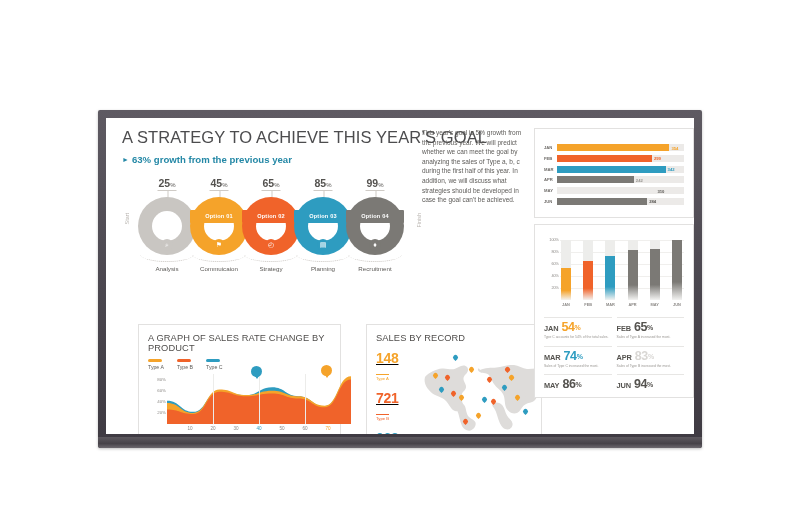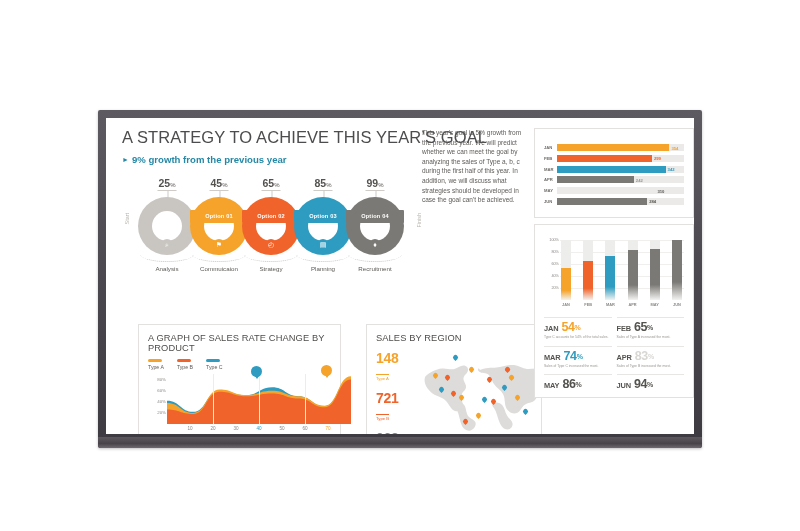--- a/index.html
+++ b/index.html
@@ -89,21 +89,21 @@
   .plot{position:absolute;left:19px;top:0;width:184px;height:50px;}
   .vgrid{position:absolute;top:0;bottom:0;width:1px;background:#ececea;}
   .xax{position:absolute;left:19px;top:52px;width:184px;height:8px;}
   .xt{position:absolute;font-size:4.6px;color:#8b8885;transform:translateX(-50%);}
   .pin{position:absolute;width:11px;height:11px;border-radius:50% 50% 50% 50%;
        font-size:4.2px;color:#fff;line-height:10px;text-align:center;font-weight:bold;z-index:5;}
   .pin:after{content:"";position:absolute;left:50%;bottom:-2.5px;margin-left:-2px;
        border-left:2px solid transparent;border-right:2px solid transparent;border-top:3px solid currentColor;}
 
   #cardRegion{left:228px;top:0;width:176px;height:118px;padding:8px 9px;box-sizing:border-box;}
-  .regnums{position:absolute;left:9px;top:26px;width:40px;}
+  .regnums{position:absolute;left:9px;top:26px;width:40px;text-decoration:underline;}
   .regnum{margin-bottom:7px;}
   .rn{font-size:14px;font-weight:bold;line-height:15px;letter-spacing:-.3px;}
   .rl{font-size:4.2px;color:#8b8885;border-top:1.2px solid currentColor;padding-top:1px;display:inline-block;}
   .mapbox{position:absolute;left:52px;top:22px;width:118px;height:86px;}
 
   
   .right{position:absolute;left:428px;top:10px;width:160px;}
   .rcard{background:#fff;border:1px solid #e2e1e0;box-sizing:border-box;}
   .rtitle{font-size:9.3px;color:#4f4d4b;line-height:11.5px;letter-spacing:.1px;}
 
@@ -138,21 +138,21 @@
 <body>
 
 <div class="stage">
   <div class="monitor">
     <div class="screen">
       <div class="sheet">
 
         <div class="left">
           <div class="title">A STRATEGY TO ACHIEVE THIS YEAR’S GOAL</div>
           <div class="subtitle">
-            <span class="tri">►</span><span>9% growth from the previous year</span>
+            <span class="tri">►</span><span>63% growth from the previous year</span>
           </div>
 
           <div class="chain-wrap">
             <div class="endcap" style="left:2px;top:36px;">Start</div>
             <div class="endcap" style="left:294px;top:36px;">Finish</div>
             <div class="chain" id="chain">
                 <div class="pct" style="left: 29px;">25<em>%</em></div>
                 <div class="tick" style="left: 29px;"></div>
                 <div class="ring" style="left: 0px; background: rgb(201, 198, 194);">
                   <div class="hole"></div>
@@ -244,21 +244,21 @@
                     <div class="xt" style="left: 69px;">30</div>
                     <div class="xt" style="left: 92px; color: rgb(46, 156, 192);">40</div>
                     <div class="xt" style="left: 115px;">50</div>
                     <div class="xt" style="left: 138px;">60</div>
                     <div class="xt" style="left: 161px; color: rgb(245, 163, 42);">70</div>
                   </div>
               </div>
             </div>
 
             <div class="card" id="cardRegion">
-              <div class="card-t">SALES BY REGION</div>
+              <div class="card-t">SALES BY RECORD</div>
               <div class="regnums" id="regnums">
                   <div class="regnum"><div class="rn" style="color:#f5a32a">148</div><div class="rl" style="color:#f5a32a">Type A</div></div>
                   <div class="regnum"><div class="rn" style="color:#f0632a">721</div><div class="rl" style="color:#f0632a">Type B</div></div>
                   <div class="regnum">
                     <div class="rn" style="color:#2e9cc0">962</div>
                   </div>
                 </div>
               <div class="mapbox">
                 <svg width="118" height="86" viewBox="0 0 236 140">
                   <g fill="#dedcda">

